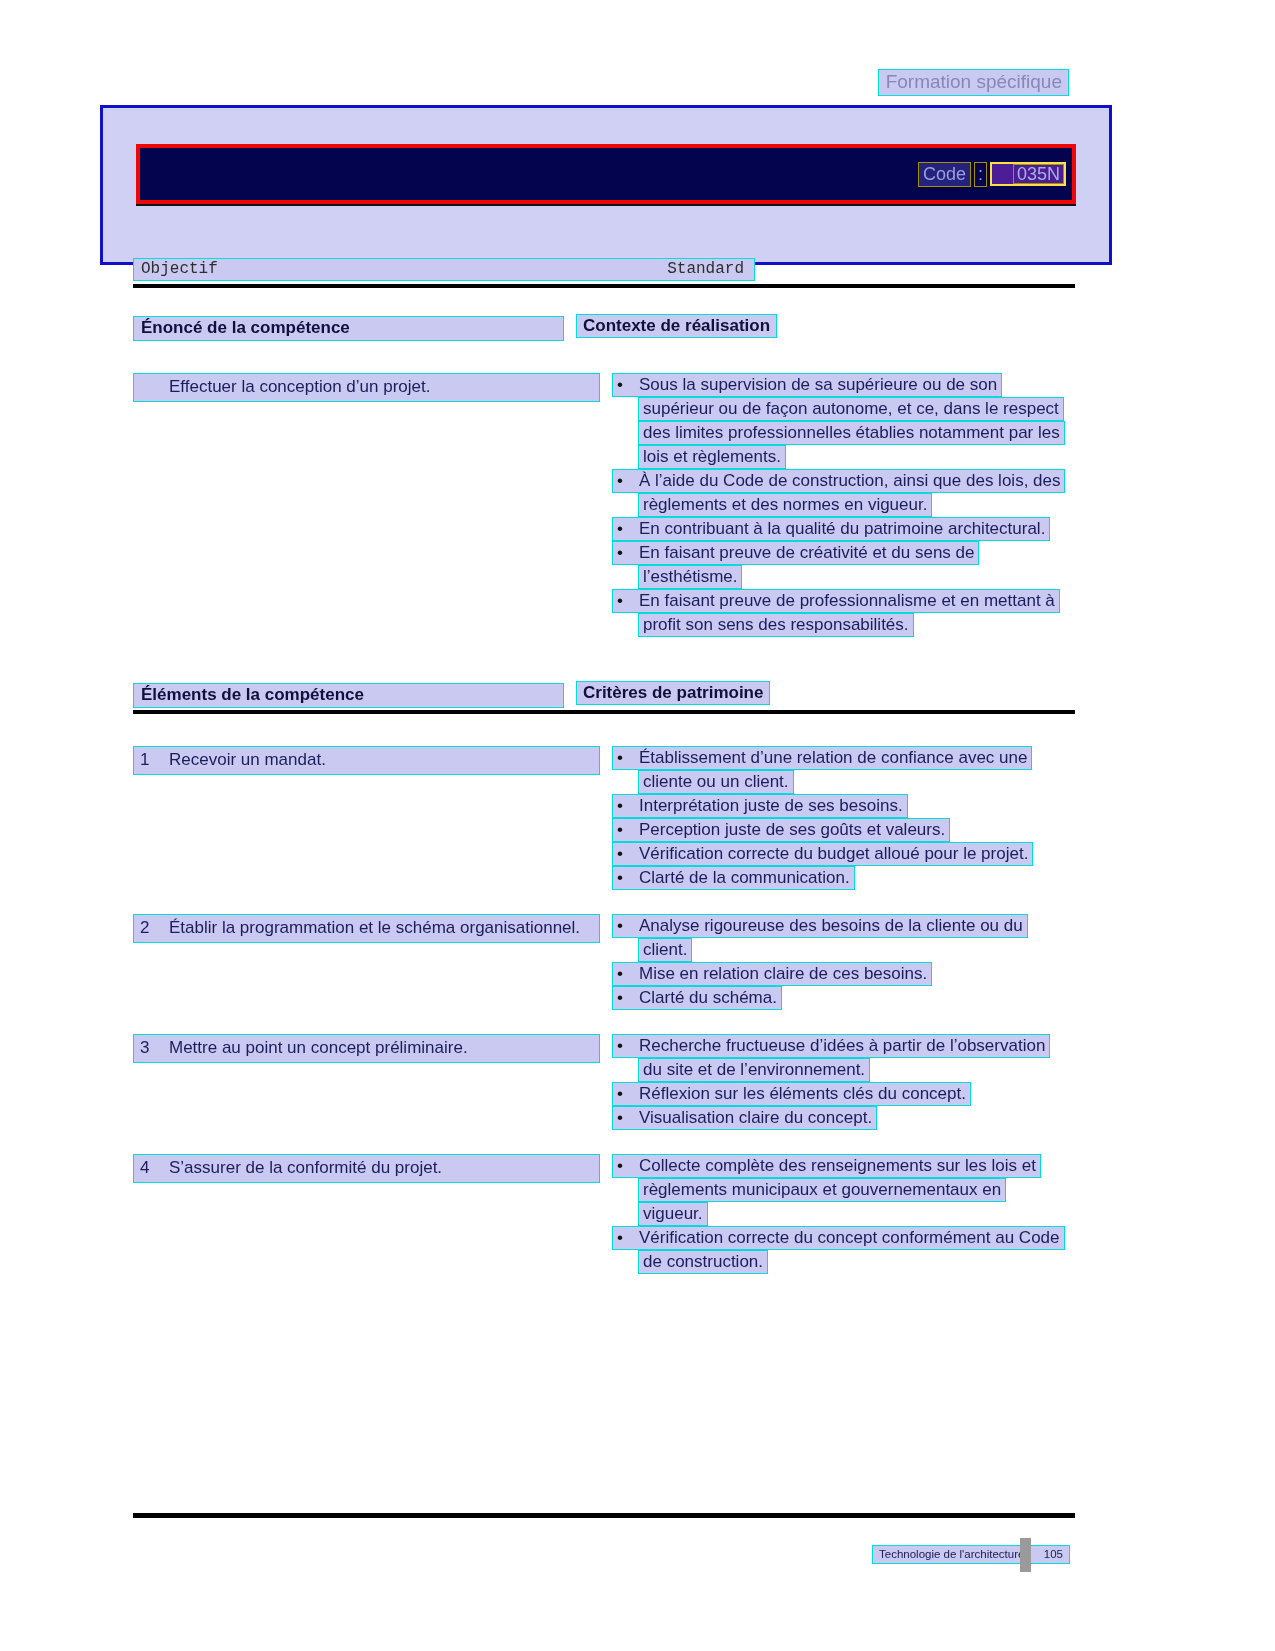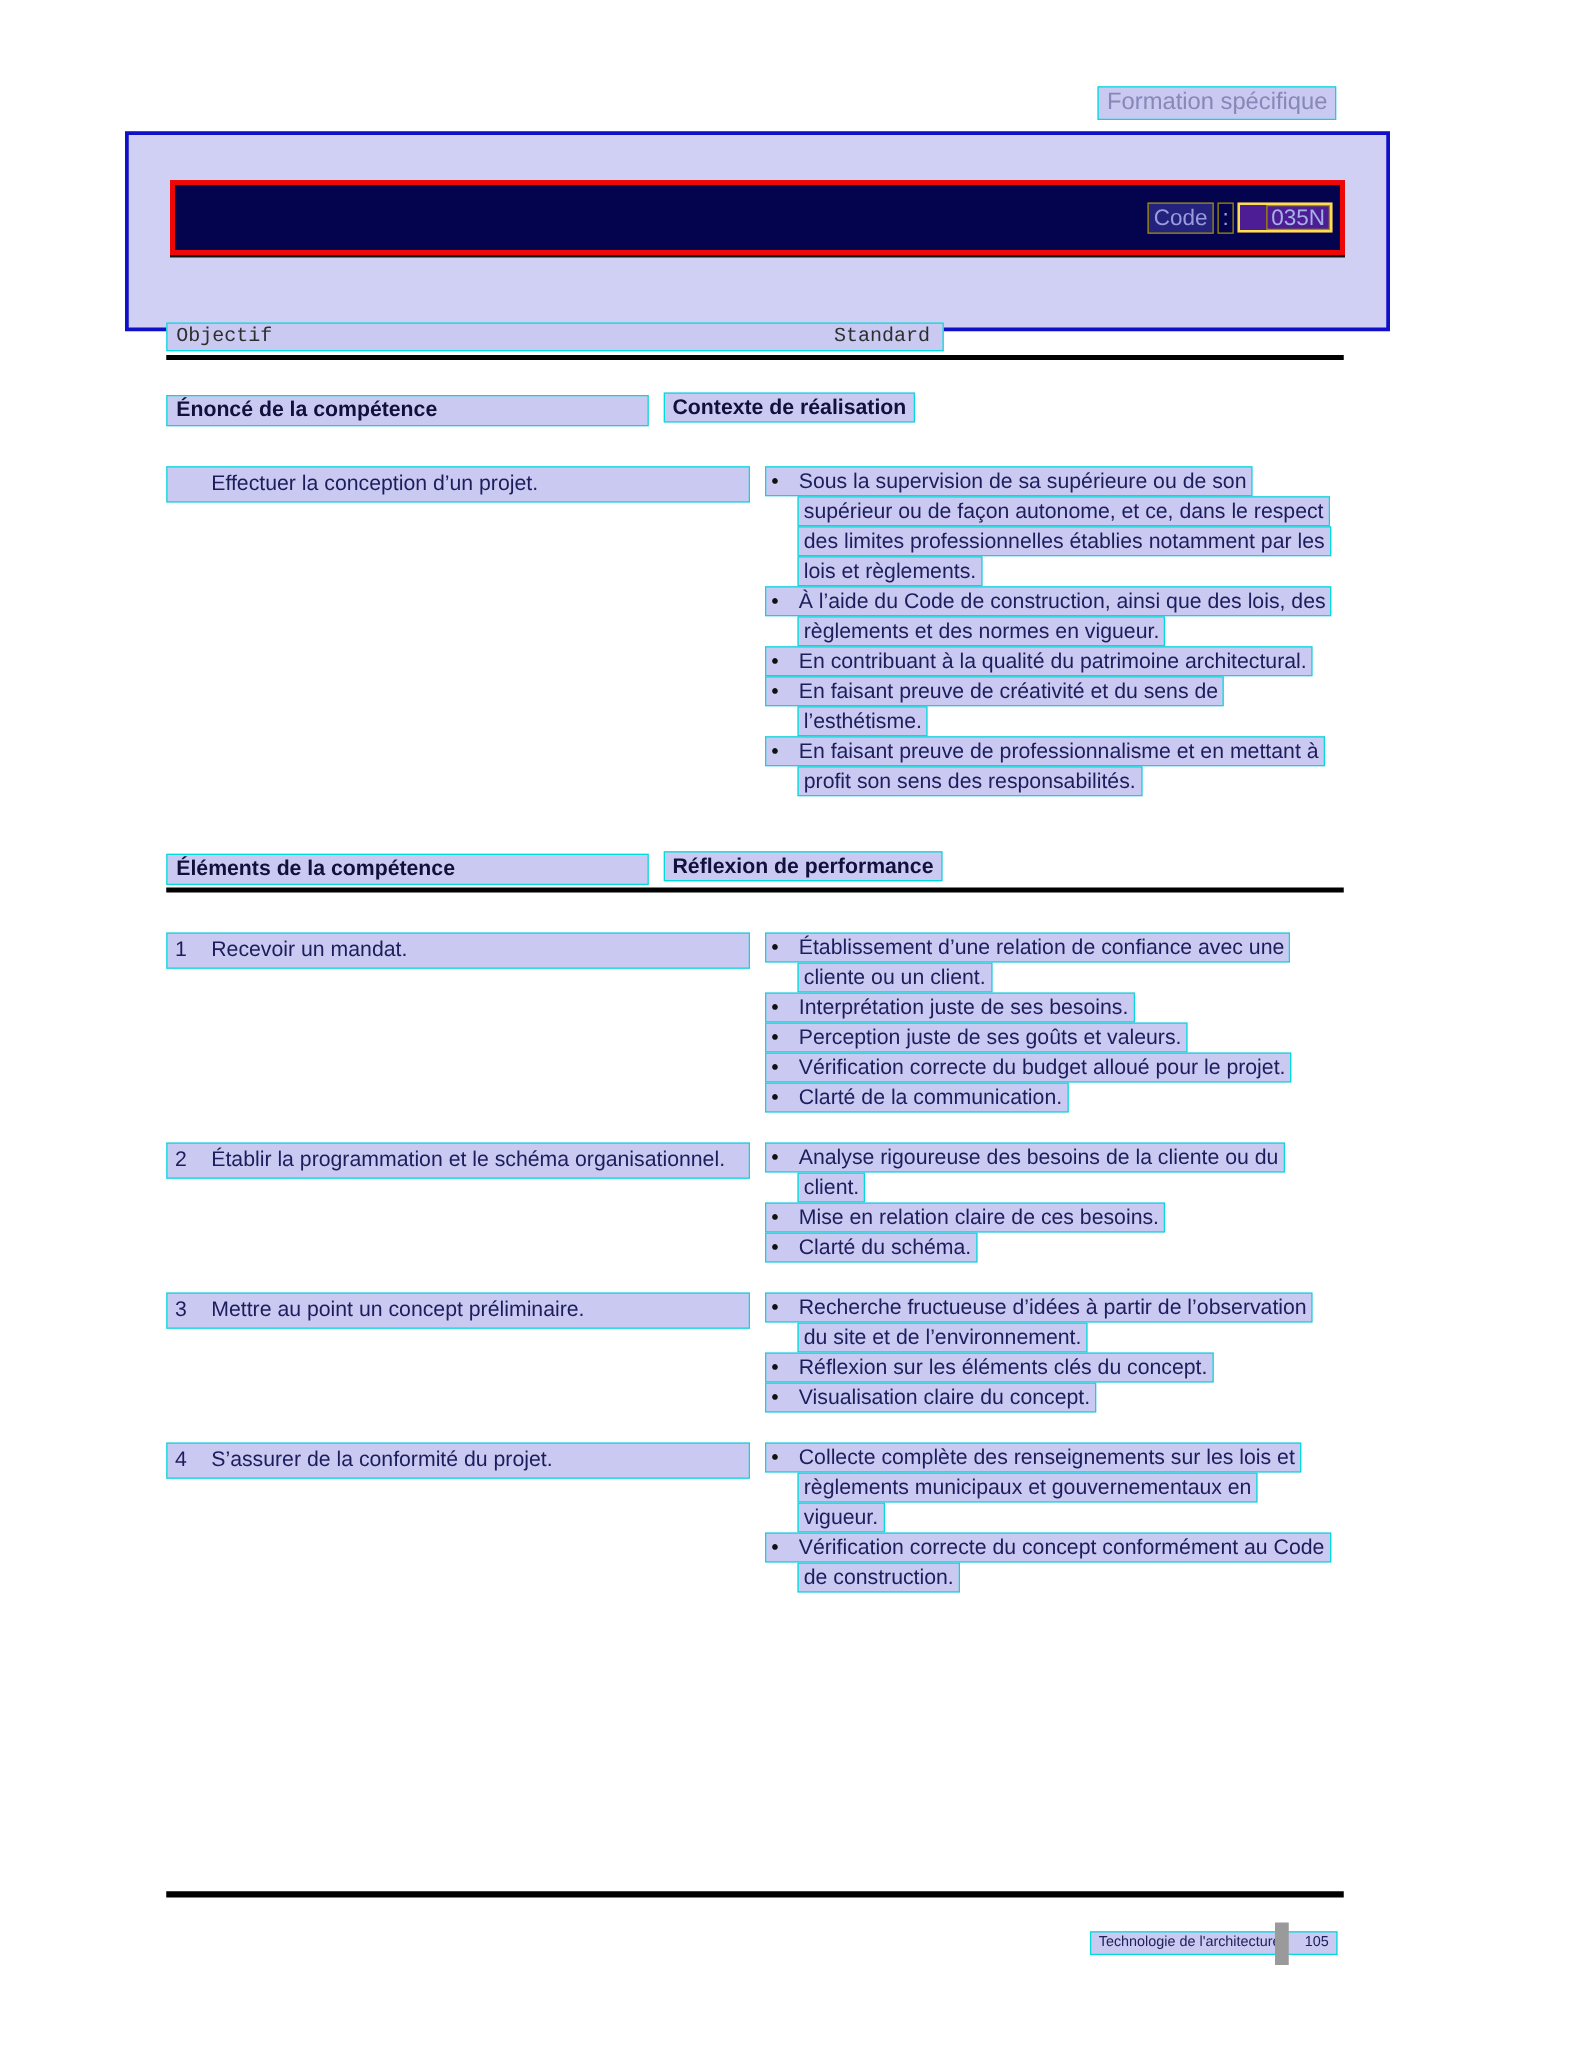--- a/index.html
+++ b/index.html
@@ -58,21 +58,21 @@
   .flow { position:absolute; left:133px; top:258px; width:942px; }
   .obj-row {
     width:622px; display:flex; justify-content:space-between;
     font-family:"Liberation Mono", monospace; font-size:16px; color:#2e2e2e;
     padding:1px 10px 2px 7px;
   }
   .thick-line { height:4px; background:#000; margin-top:3px; }
   .section { margin-top:28px; }
   .section:nth-child(2) { margin-top:46px; }
   .sec-head { display:flex; }
-  .sec-head-left { width:386px; flex:none; padding:1px 6px 2px 7px; }
+  .sec-head-left { width:431px; flex:none; padding:1px 6px 2px 7px; }
   .sec-head-right-wrap { margin-left:12px; }
   .bold { font-weight:bold; font-size:17px; color:#10103c; }
   .sec-head .hl { padding:1px 6px 2px 6px; }
   .sec-line { height:4px; background:#000; margin-top:2px; }
   .section:first-child .sec-line { display:none; }
   .rows { margin-top:32px; }
   .row { display:flex; margin-bottom:24px; font-size:17px; line-height:24px; }
   .row-left { width:467px; flex:none; }
   .left-label { padding:1px 6px 2px 35px; text-indent:-29px; }
   .row-num { display:inline-block; width:29px; text-indent:0; }
@@ -156,21 +156,21 @@
 </div>
     </div>
   </div>
 </div>
   </div>
 
   <div class="section">
     <div class="sec-head">
       <div class="sec-head-left hlbox bold">Éléments de la compétence</div>
       <div class="sec-head-right-wrap">
-        <span class="hl bold">Réflexion de performance</span>
+        <span class="hl bold">Critères de patrimoine</span>
       </div>
     </div>
     <div class="sec-line"></div>
     <div class="rows">
   <div class="row">
     <div class="row-left">
       <div class="left-label hlbox">
         <span class="row-num">1</span><span class="row-text">Recevoir un mandat.</span>
       </div>
     </div>

